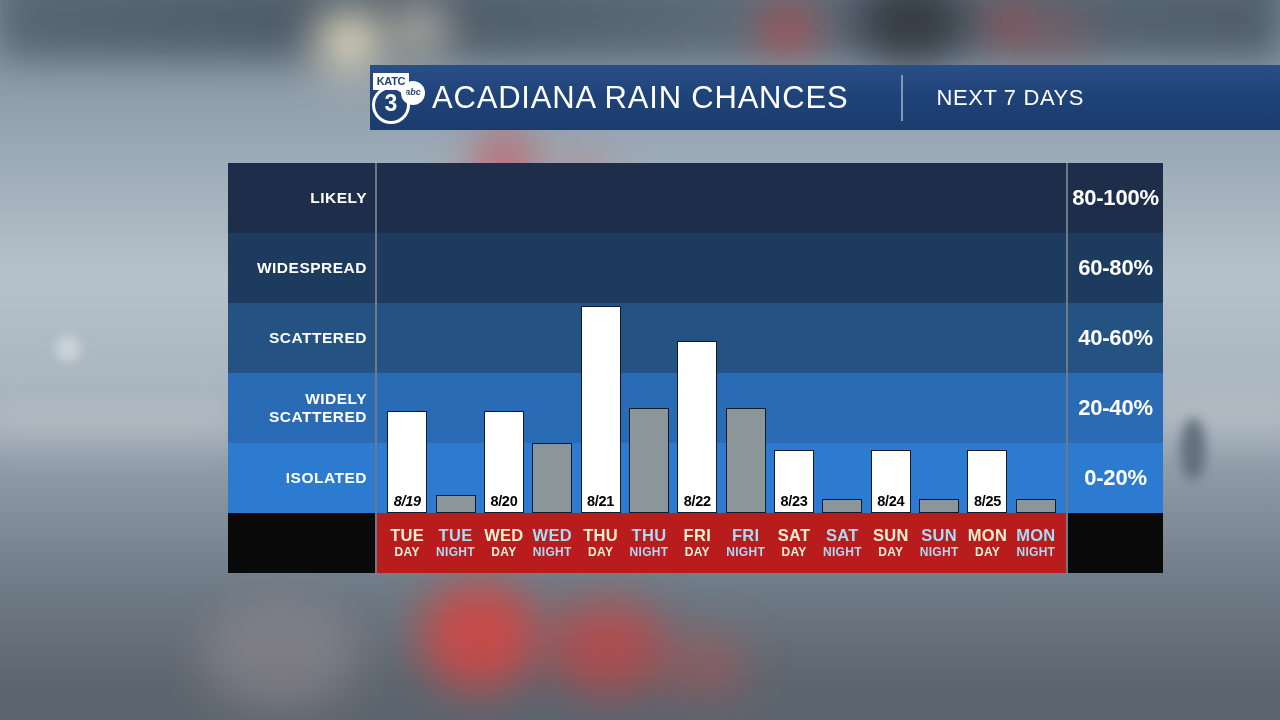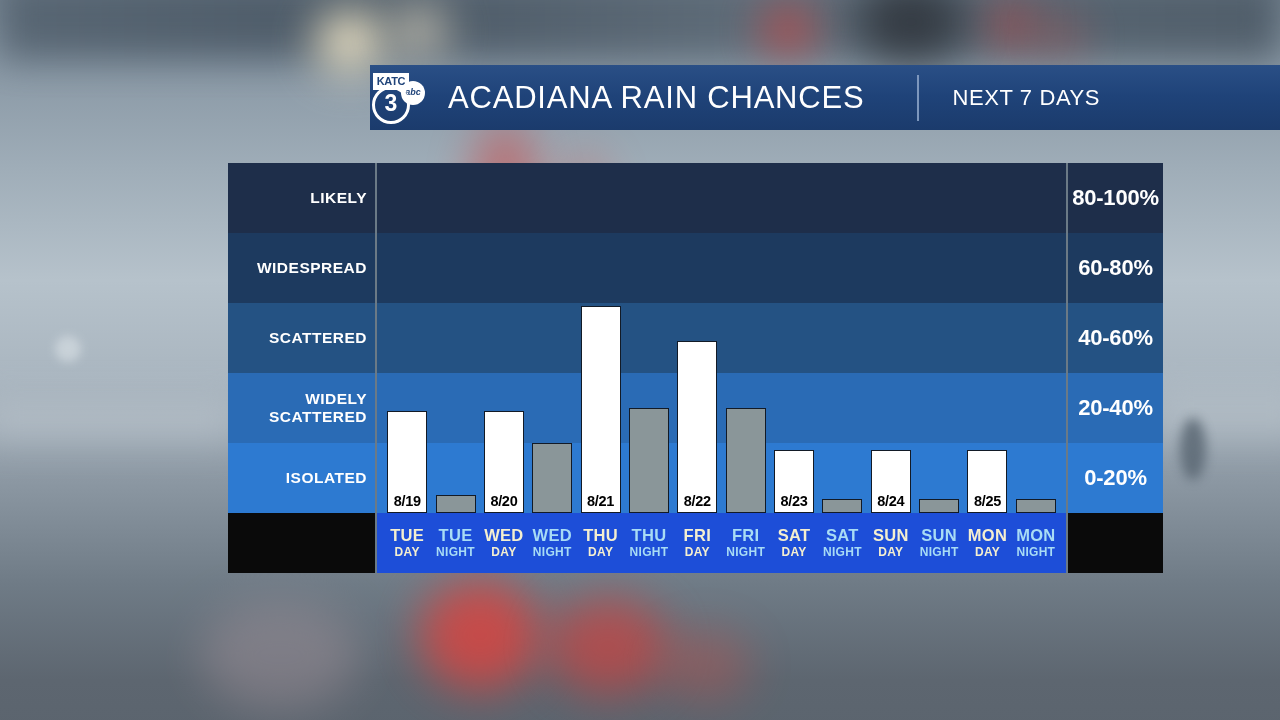--- a/index.html
+++ b/index.html
@@ -74,21 +74,21 @@
     width: 24px; height: 24px; border-radius: 50%;
     background: #fff;
     display: flex; align-items: center; justify-content: center;
   }
   #logo .abc span {
     font-size: 9px; font-weight: 700; color: #1f4379;
     font-style: italic; line-height: 1;
   }
   #hdr-title {
     color: #fff; font-size: 31px; font-weight: 400;
-    letter-spacing: 0.8px; margin-left: 16px; white-space: nowrap; text-align: center;
+    letter-spacing: 0.8px; white-space: nowrap; text-align: center;
   }
   #hdr-divider {
     width: 2px; height: 46px; background: #7d97bd;
     margin-left: 53px; flex: 0 0 auto;
   }
   #hdr-sub {
     color: #fff; font-size: 22px; font-weight: 400;
     letter-spacing: 0.6px; margin-left: 33px; white-space: nowrap;
   }
 
@@ -144,21 +144,21 @@
   .bar.night { background: #8a9699; }
   .bar-date {
     color: #000; font-size: 14.5px; font-weight: 700;
     line-height: 1; padding-bottom: 4px; white-space: nowrap;
     letter-spacing: -0.3px;
   }
 
   
   #axis {
     position: absolute; left: 0; right: 0; bottom: 0; height: 60px;
-    background: #1d4ed8;
+    background: #b91c1c;
     display: flex; padding: 0 6px;
   }
   .axis-slot {
     flex: 1 1 0;
     display: flex; flex-direction: column;
     align-items: center; justify-content: center;
   }
   .axis-dow { font-size: 16.5px; font-weight: 700; line-height: 1.1; letter-spacing: 0.3px; }
   .axis-part { font-size: 12px; font-weight: 700; line-height: 1.35; letter-spacing: 0.3px; }
   .axis-slot.day .axis-dow, .axis-slot.day .axis-part { color: #f4efd0; }
@@ -242,21 +242,21 @@
     <div id="plot-col">
       <div id="bands">
         <div class="band" style="background:#1e2e4a;"></div>
         <div class="band" style="background:#1d3a5f;"></div>
         <div class="band" style="background:#245283;"></div>
         <div class="band" style="background:#2a6bb5;"></div>
         <div class="band" style="background:#2d7ad1;"></div>
       </div>
       <div id="bars">
           <div class="bar-slot">
-            <div class="bar day" style="height: 102px;">
+            <div class="bar day" style="height: 102px; font-style: italic;">
               <span class="bar-date">8/19</span>
             </div>
           </div>
           <div class="bar-slot">
             <div class="bar night" style="height: 18px;"></div>
           </div>
           <div class="bar-slot">
             <div class="bar day" style="height: 102px;">
               <span class="bar-date">8/20</span>
             </div>

